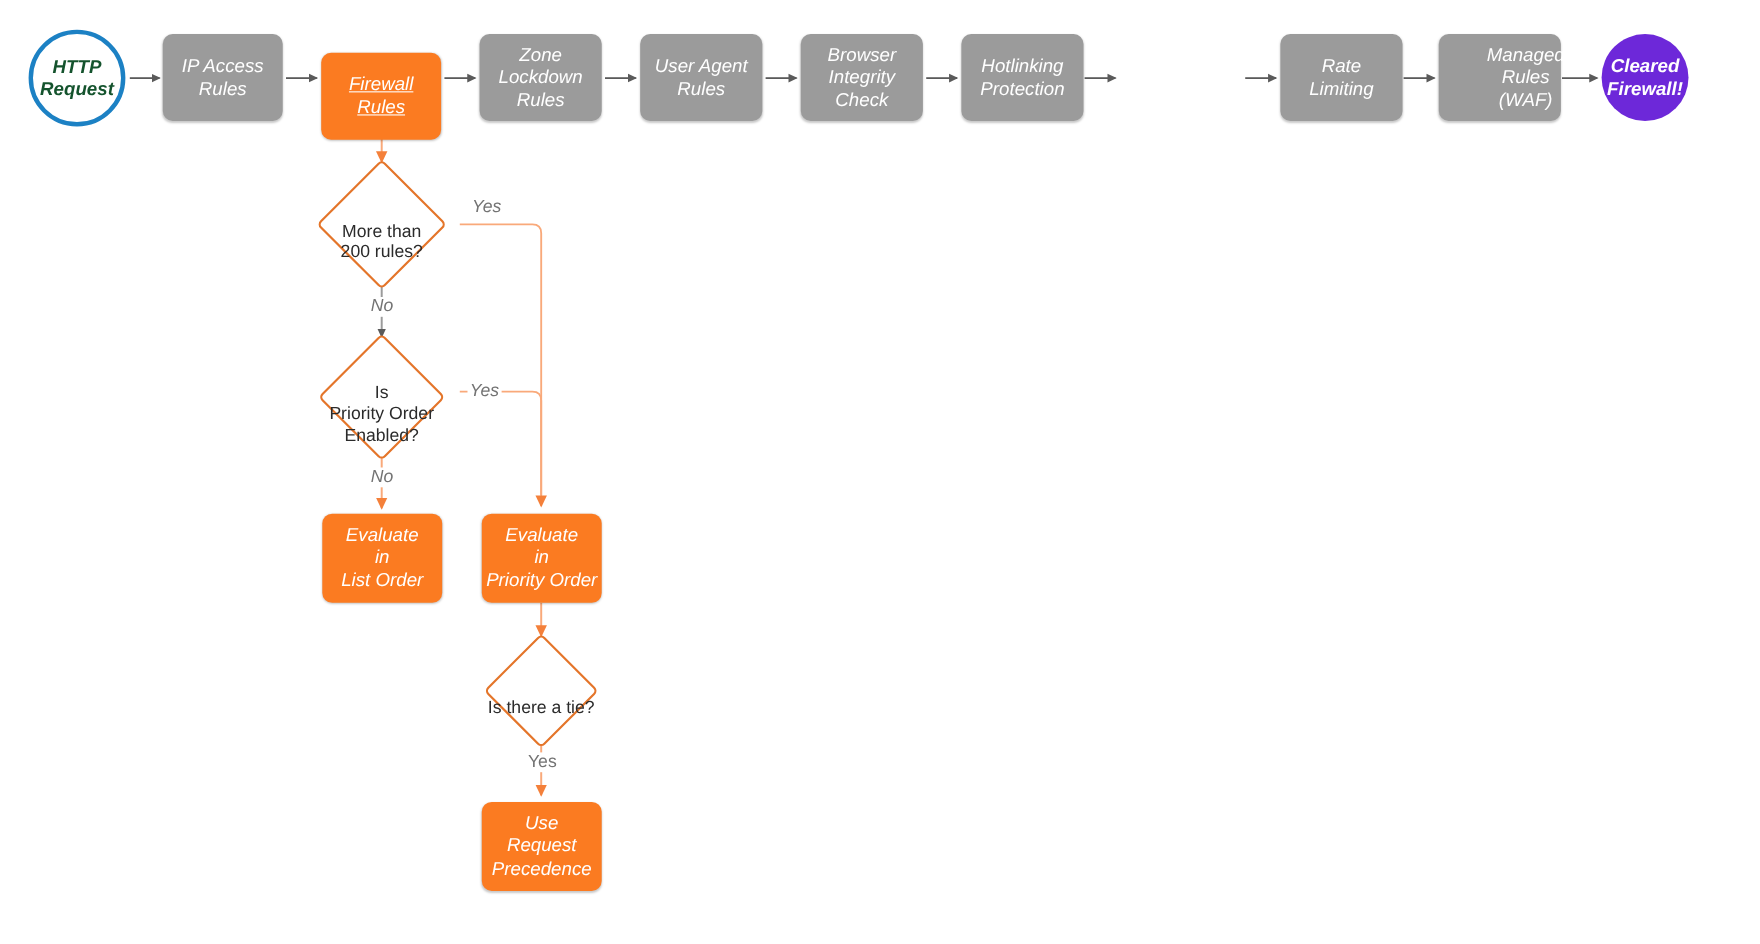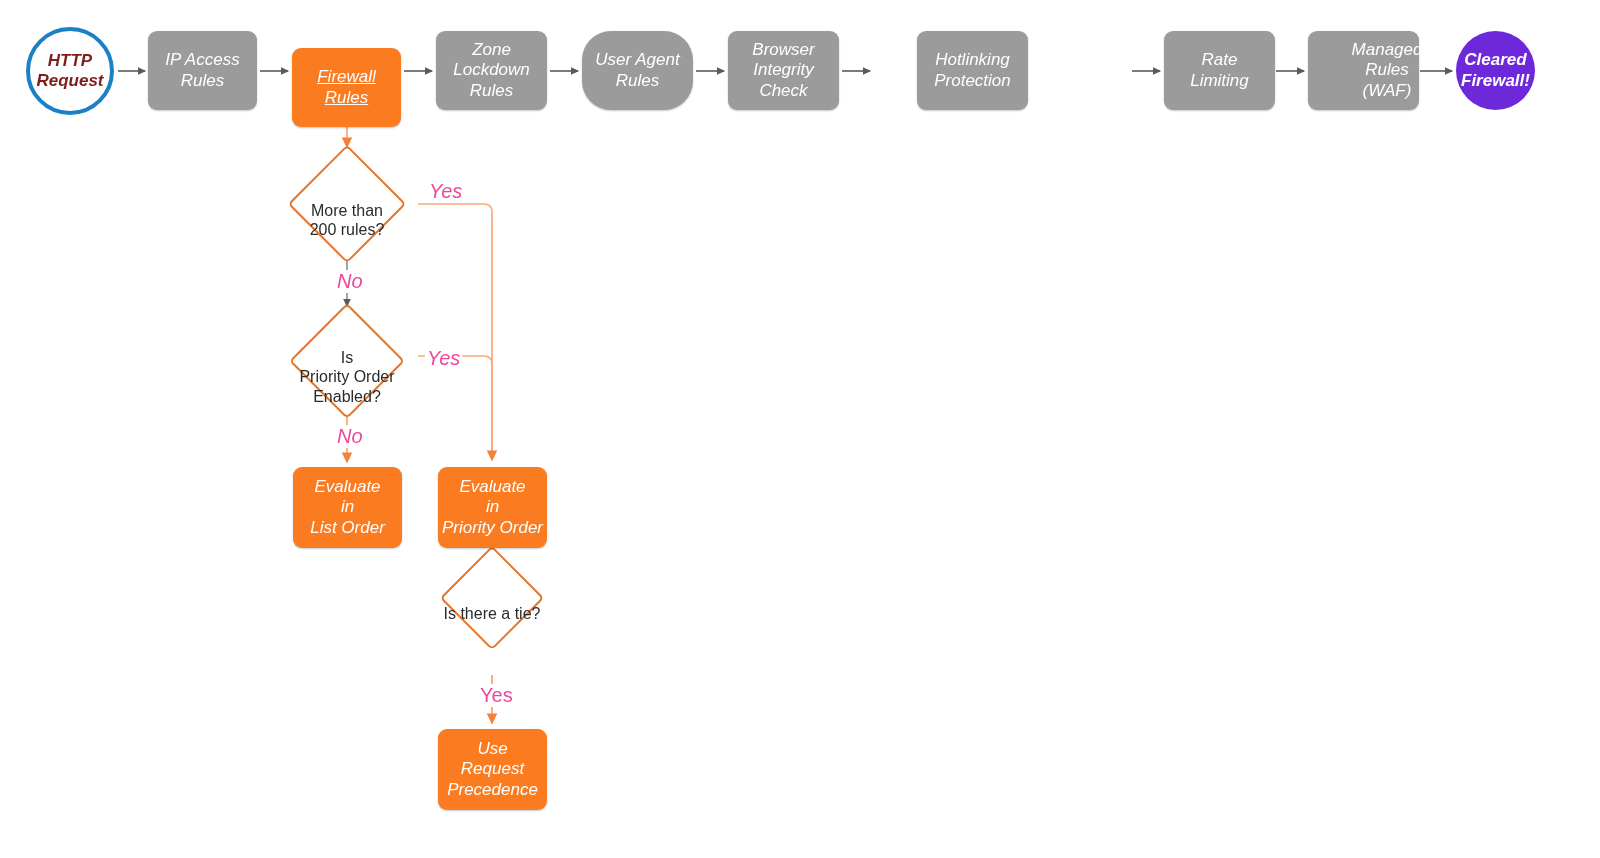--- a/index.html
+++ b/index.html
@@ -54,21 +54,21 @@
   
   .circle {
     border-radius: 50%;
     font-style: italic;
     font-weight: bold;
     font-size: 17px;
   }
   .circle.hollow {
     background: #ffffff;
     border: 4px solid #1c81c4;
-    color: #7f1d1d;
+    color: #14532d;
   }
   .circle.filled {
     background: #6d28d9;
     border: none;
     color: #ffffff;
   }
 
   
   .diamond {
     background: transparent;
@@ -87,23 +87,23 @@
     z-index: 2;
     font-size: 16px;
     color: #2b2b2b;
     line-height: 1.2;
     margin-top: 32px;
   }
 
   
   .edge-label {
     position: absolute;
-    font-size: 20px;
+    font-size: 16px;
     font-style: italic;
-    color: #ec4899;
+    color: #737373;
     background: #ffffff;
     padding: 0 2px;
     white-space: nowrap;
   }
   .edge-label.upright { font-style: normal; }
 </style>
 </head>
 <body>
 
 <div id="canvas">
@@ -152,28 +152,28 @@
   <div class="node box gray" style="left:148px; top:31px; width:109px; height:79px;">IP Access
 Rules</div>
 
   <div class="node box orange" style="left:292px; top:48px; width:109px; height:79px;text-decoration:underline;">Firewall
 Rules</div>
 
   <div class="node box gray" style="left:436px; top:31px; width:111px; height:79px;">Zone
 Lockdown
 Rules</div>
 
-  <div class="node box gray" style="left:582px; top:31px; width:111px; height:79px;border-radius:29px;">User Agent
+  <div class="node box gray" style="left:582px; top:31px; width:111px; height:79px;">User Agent
 Rules</div>
 
   <div class="node box gray" style="left:728px; top:31px; width:111px; height:79px;">Browser
 Integrity
 Check</div>
 
-  <div class="node box gray" style="left:874px; top:31px; width:111px; height:79px;margin-left:43px;">Hotlinking
+  <div class="node box gray" style="left:874px; top:31px; width:111px; height:79px;">Hotlinking
 Protection</div>
 
 
   <div class="node box gray" style="left:1164px; top:31px; width:111px; height:79px;">Rate
 Limiting</div>
 
   <div class="node box gray" style="left:1308px; top:31px; width:111px; height:79px;padding-left:47px;">Managed
 Rules
 (WAF)</div>
 
@@ -186,21 +186,21 @@
 200 rules?</span>
   </div>
 
   <div class="node diamond" style="left:277px; top:306px; width:140px; height:110px;">
     <span class="dshape" style="width:78px; height:78px;"></span>
     <span class="dlabel">Is
 Priority Order
 Enabled?</span>
   </div>
 
-  <div class="node diamond" style="left:424px; top:548px; width:136px; height:100px;text-align:right;">
+  <div class="node diamond" style="left:424px; top:578px; width:136px; height:100px;text-align:right;">
     <span class="dshape" style="width:70px; height:70px;"></span>
     <span class="dlabel">Is there a tie?</span>
   </div>
 
   <div class="node box orange" style="left:293px; top:467px; width:109px; height:81px;">Evaluate
 in
 List Order</div>
 
   <div class="node box orange" style="left:438px; top:467px; width:109px; height:81px;">Evaluate
 in

